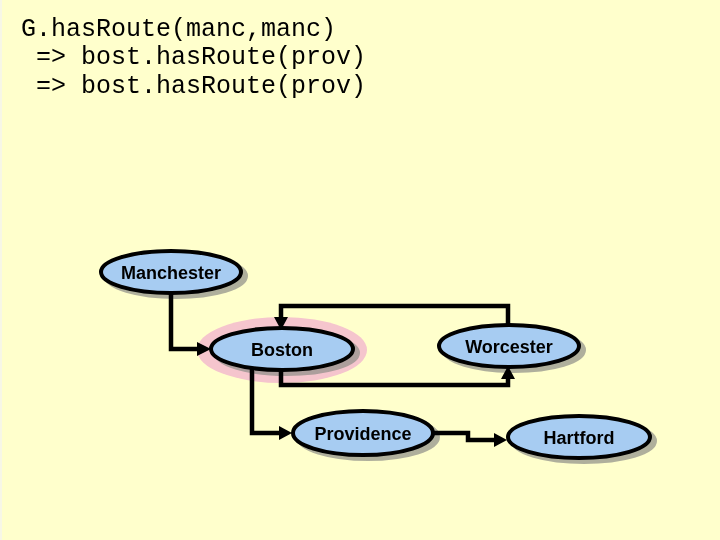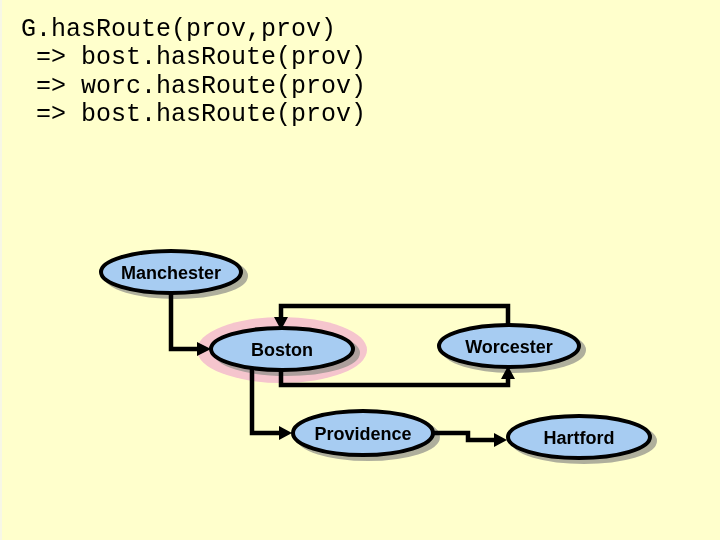--- a/index.html
+++ b/index.html
@@ -38,21 +38,21 @@
     font-size: 18px;
     font-weight: bold;
     fill: #000000;
   }
 </style>
 </head>
 <body>
 
 <div class="slide">
 
-  <pre class="trace"><div>G.hasRoute(prov,prov)</div><div> =&gt; bost.hasRoute(prov)</div><div> =&gt; worc.hasRoute(prov)</div><div> =&gt; bost.hasRoute(prov)</div></pre>
+  <pre class="trace"><div>G.hasRoute(manc,manc)</div><div> =&gt; bost.hasRoute(prov)</div><div> =&gt; bost.hasRoute(prov)</div></pre>
 
   <svg class="diagram-svg" width="720" height="540" viewBox="0 0 720 540">
 
     <ellipse cx="282" cy="350" rx="85" ry="33" fill="#F5C5CD"></ellipse>
 
     <g fill="#8E8E88" opacity="0.7" stroke="#8E8E88" stroke-width="4">
       <ellipse cx="176" cy="276" rx="70" ry="21"></ellipse>
       <ellipse cx="287" cy="353" rx="71" ry="21"></ellipse>
       <ellipse cx="514" cy="350" rx="70" ry="21"></ellipse>
       <ellipse cx="368" cy="437" rx="70" ry="22"></ellipse>

